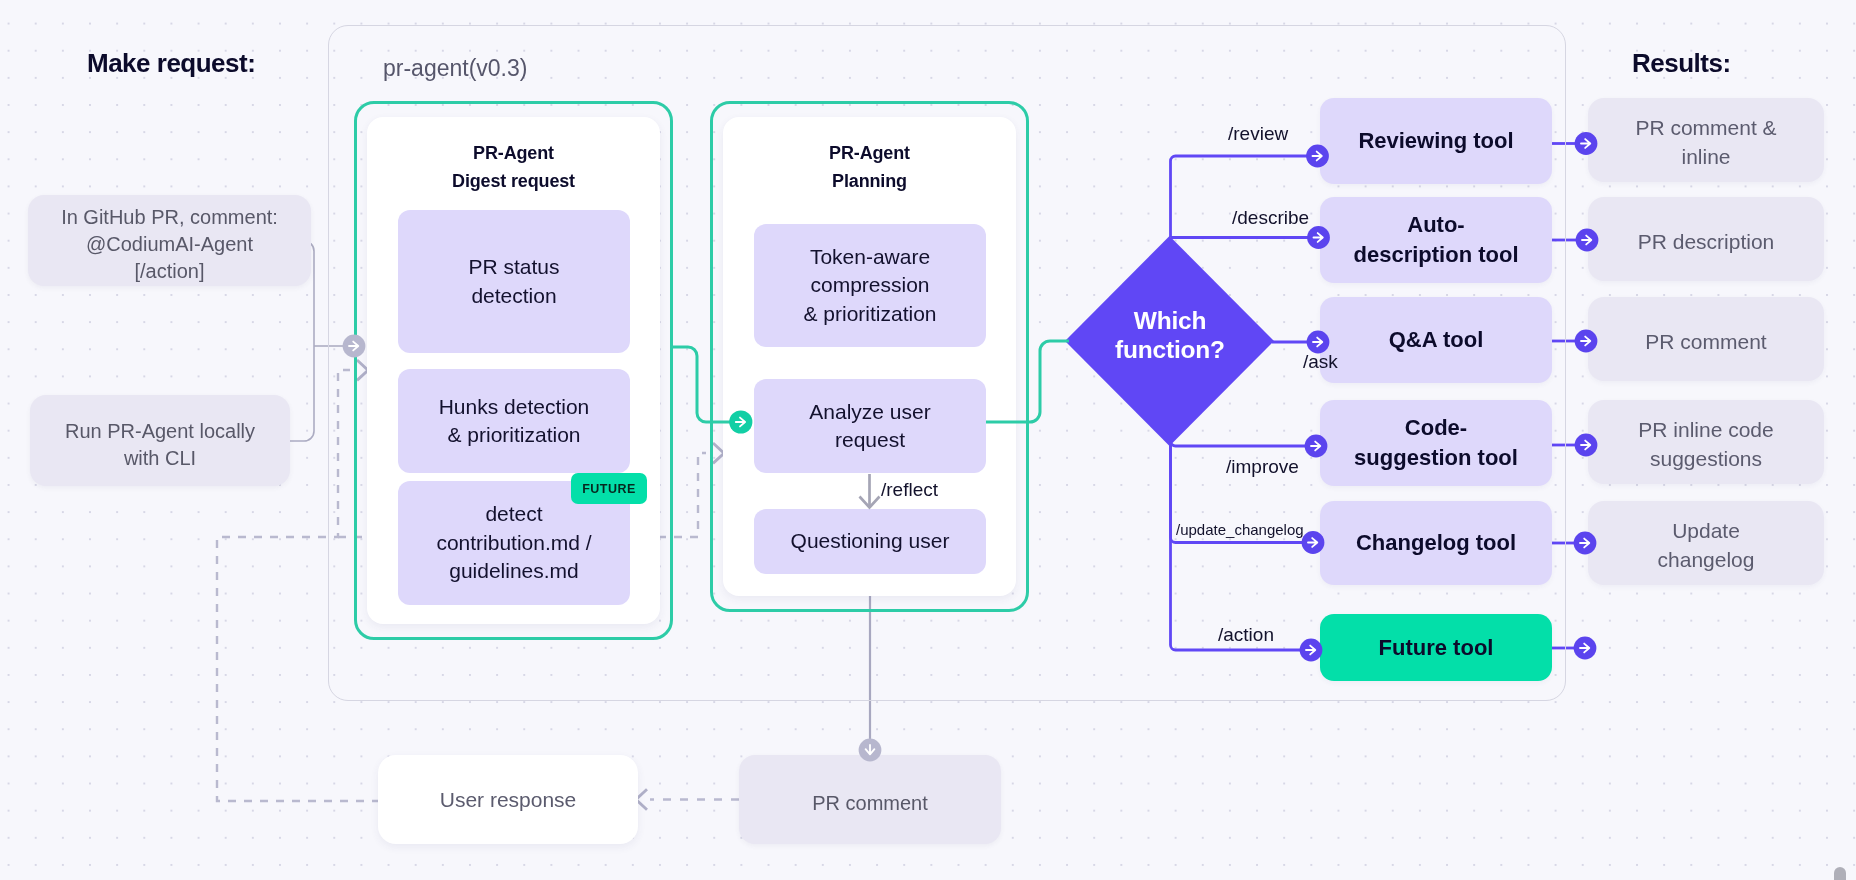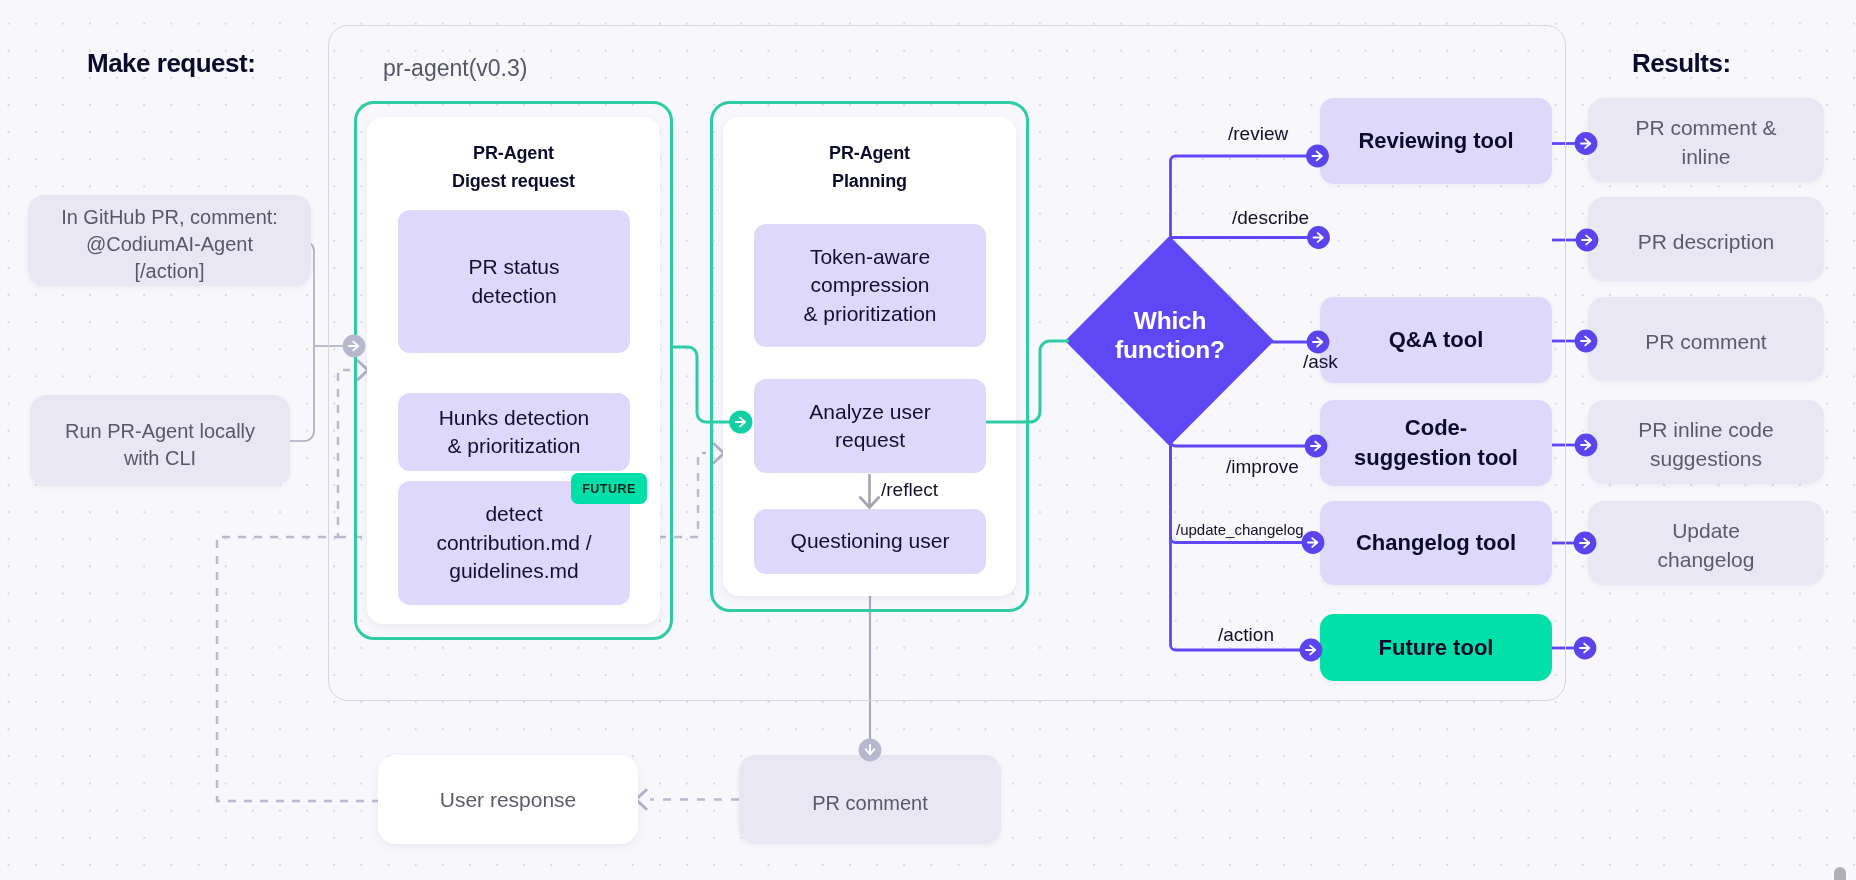--- a/index.html
+++ b/index.html
@@ -87,21 +87,21 @@
 [/action]</div>
   <div class="abs ibox ml" style="left:30px;top:395px;width:260px;height:91px;">Run PR-Agent locally
 with CLI</div>
 
   <div class="abs greencard" style="left:354px;top:101px;width:319px;height:539px;"></div>
   <div class="abs whitecard" style="left:367px;top:117px;width:293px;height:507px;"></div>
   <div class="abs cardtitle ml" style="left:367px;top:139px;width:293px;">PR-Agent
 Digest request</div>
   <div class="abs pbox ml" style="left:398px;top:210px;width:232px;height:143px;">PR status
 detection</div>
-  <div class="abs pbox ml" style="left:398px;top:369px;width:232px;height:78px;margin-top:24px;">Hunks detection
+  <div class="abs pbox ml" style="left:398px;top:369px;width:232px;height:104px;">Hunks detection
 &amp; prioritization</div>
   <div class="abs pbox ml" style="left:398px;top:481px;width:232px;height:124px;">detect
 contribution.md /
 guidelines.md</div>
   <div class="abs badge" style="left:571px;top:473px;width:76px;height:31px;">FUTURE</div>
 
   <div class="abs greencard" style="left:710px;top:101px;width:319px;height:511px;"></div>
   <div class="abs whitecard" style="left:723px;top:117px;width:293px;height:479px;"></div>
   <div class="abs cardtitle ml" style="left:723px;top:139px;width:293px;">PR-Agent
 Planning</div>
@@ -110,20 +110,22 @@
 &amp; prioritization</div>
   <div class="abs pbox ml" style="left:754px;top:379px;width:232px;height:94px;">Analyze user
 request</div>
   <div class="abs pbox ml" style="left:754px;top:509px;width:232px;height:65px;">Questioning user</div>
   <div class="abs edgelabel" style="left:881px;top:479px;">/reflect</div>
 
   <div class="diamondtext ml" style="left:1065px;top:306px;width:210px;">Which
 function?</div>
 
   <div class="abs tool ml" style="left:1320px;top:98px;width:232px;height:86px;">Reviewing tool</div>
+  <div class="abs tool ml" style="left:1320px;top:197px;width:232px;height:86px;">Auto-
+description tool</div>
   <div class="abs tool ml" style="left:1320px;top:297px;width:232px;height:86px;">Q&amp;A tool</div>
   <div class="abs tool ml" style="left:1320px;top:400px;width:232px;height:86px;">Code-
 suggestion tool</div>
   <div class="abs tool ml" style="left:1320px;top:501px;width:232px;height:84px;">Changelog tool</div>
   <div class="abs tool future ml" style="left:1320px;top:614px;width:232px;height:67px;">Future tool</div>
 
   <div class="abs res ml" style="left:1588px;top:98px;width:236px;height:84px;">PR comment &amp;
 inline</div>
   <div class="abs res ml" style="left:1588px;top:197px;width:236px;height:84px;">PR description</div>
   <div class="abs res ml" style="left:1588px;top:297px;width:236px;height:84px;">PR comment</div>

